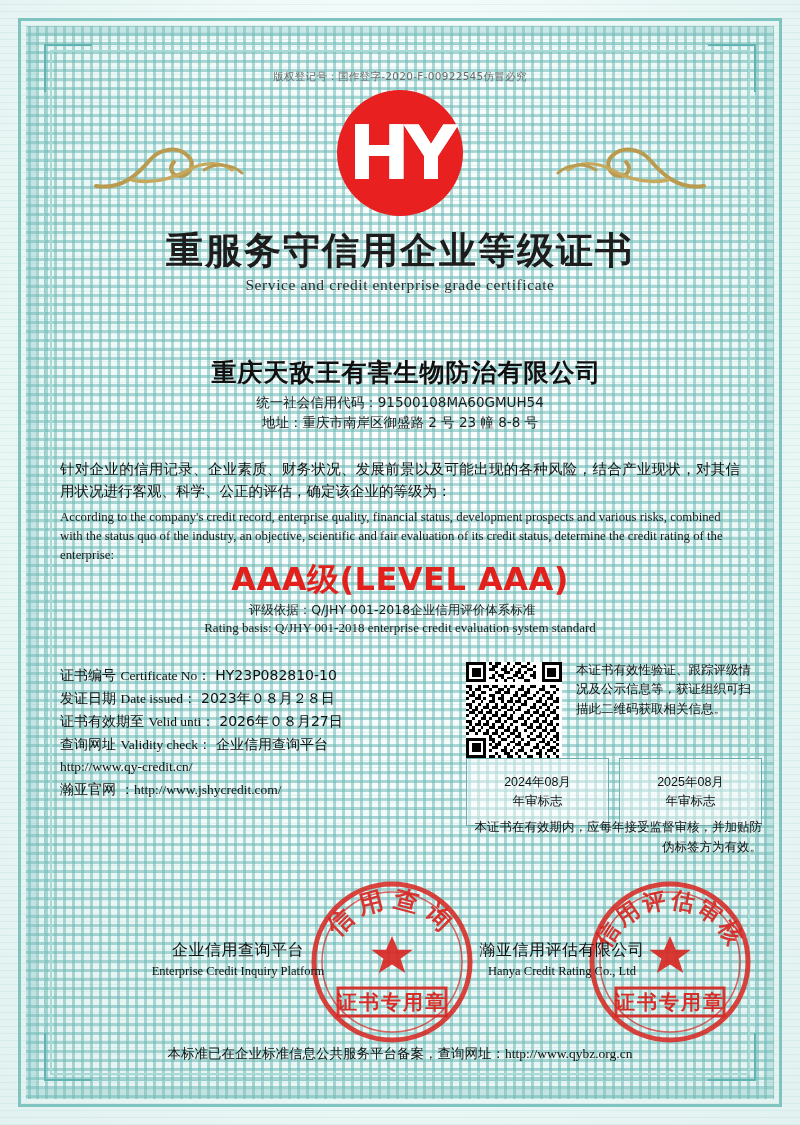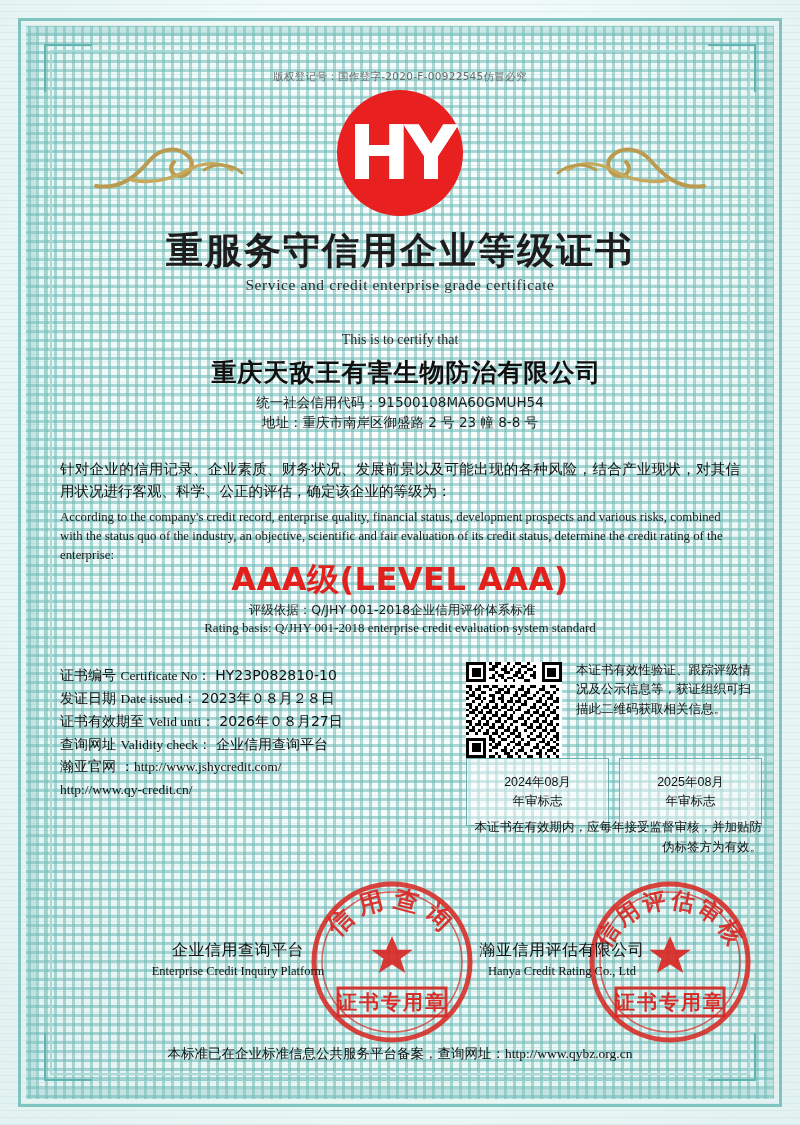--- a/index.html
+++ b/index.html
@@ -238,21 +238,20 @@
         <path d="M63 30 C 51 22, 35 24, 25 33" fill="none" stroke="#b99a4e" stroke-width="3" stroke-linecap="round"></path>
       </svg>
       <div class="logo-circle">
         <span class="logo-text">HY</span>
       </div>
     </div>
 
     <div class="title-cn">重服务守信用企业等级证书</div>
     <div class="title-en">Service and credit enterprise grade certificate</div>
 
-    <div class="certify-en">This is to certify that</div>
 
     <div class="company">重庆天敌王有害生物防治有限公司</div>
     <div class="credit-code">统一社会信用代码：91500108MA60GMUH54</div>
     <div class="address">地址：重庆市南岸区御盛路 2 号 23 幢 8-8 号</div>
 
     <div class="body-cn">针对企业的信用记录、企业素质、财务状况、发展前景以及可能出现的各种风险，结合产业现状，对其信用状况进行客观、科学、公正的评估，确定该企业的等级为：</div>
     <div class="body-en">According to the company's credit record, enterprise quality, financial status, development prospects and various risks, combined with the status quo of the industry, an objective, scientific and fair evaluation of its credit status, determine the credit rating of the enterprise:</div>
 
     <div class="level">AAA级(LEVEL AAA)</div>
     <div class="basis-cn">评级依据：Q/JHY 001-2018企业信用评价体系标准</div>
@@ -273,25 +272,25 @@
         <span class="lbl-cn">证书有效期至</span>
         <span class="lbl-en">Velid unti：</span>
         <span class="val">2026年０８月27日</span>
       </div>
       <div class="row">
         <span class="lbl-cn">查询网址</span>
         <span class="lbl-en">Validity check：</span>
         <span class="val">企业信用查询平台</span>
       </div>
       <div class="row">
+        <span class="lbl-en">http://www.qy-credit.cn/</span>
+      </div>
+      <div class="row">
         <span class="lbl-cn">瀚亚官网</span>
         <span class="lbl-en">：http://www.jshycredit.com/</span>
-      </div>
-      <div class="row">
-        <span class="lbl-en">http://www.qy-credit.cn/</span>
       </div>
     </div>
 
     <div class="qr">
       <svg width="96" height="96" viewBox="0 0 33 33" shape-rendering="crispEdges">
         <rect width="33" height="33" fill="#ffffff"></rect>
         <g fill="#000000">
           <rect x="0" y="0" width="7" height="1"></rect>
             <rect x="0" y="6" width="7" height="1"></rect>
           <rect x="0" y="0" width="1" height="7"></rect>

